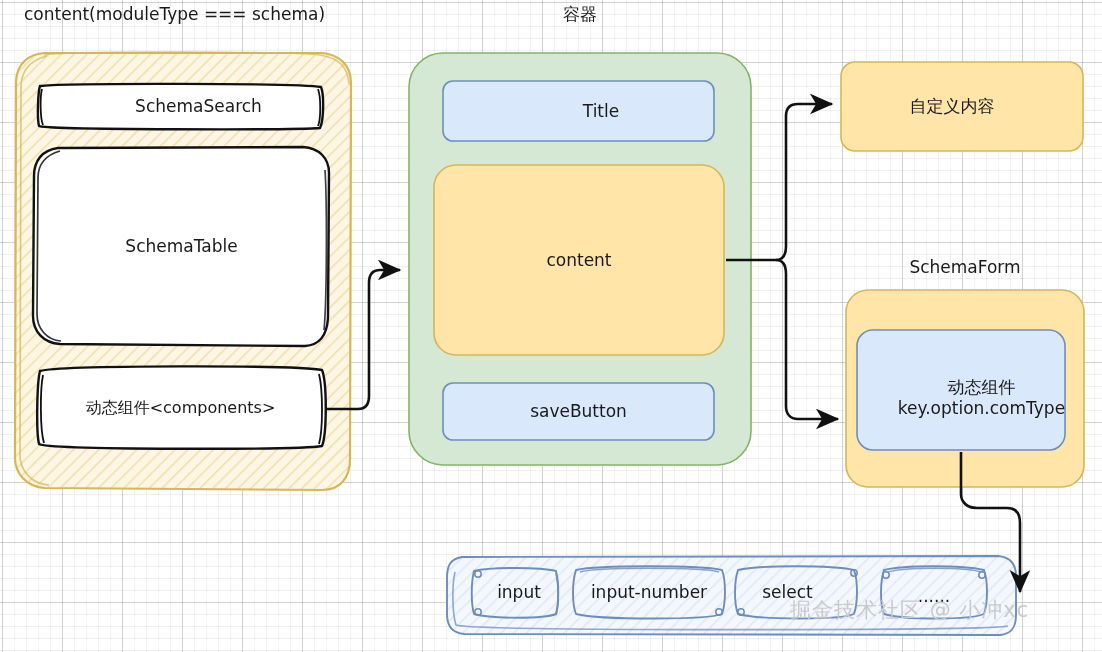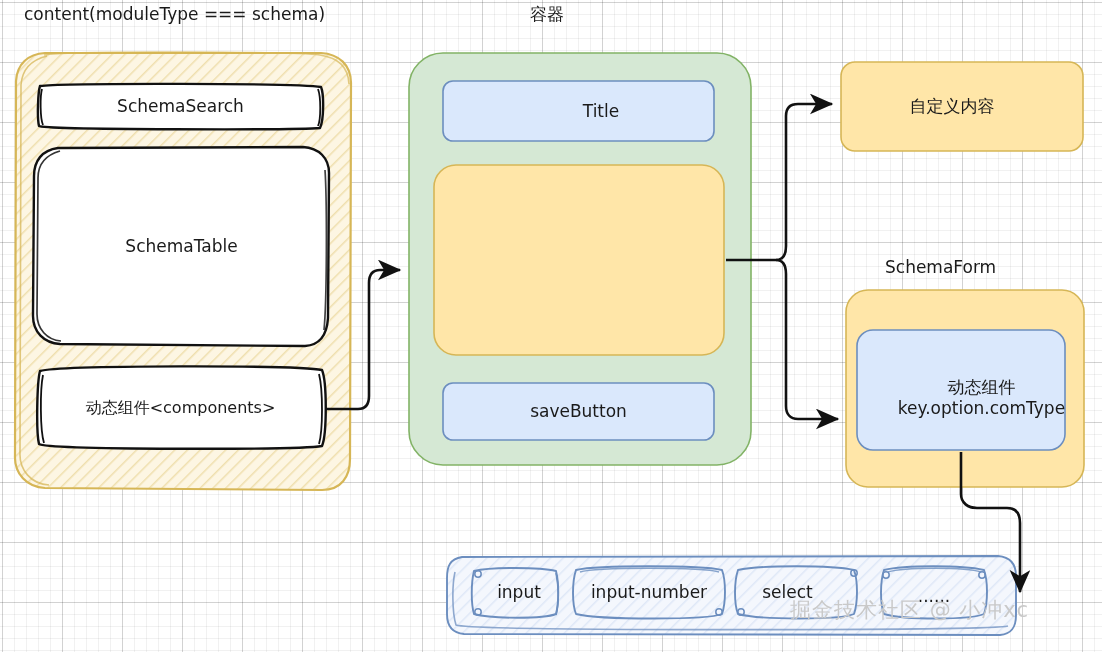--- a/index.html
+++ b/index.html
@@ -20,21 +20,21 @@
       linear-gradient(to bottom, rgba(0,0,0,0.13) 1px, transparent 1px);
     background-size:12px 12px, 12px 12px, 60px 60px, 60px 60px;
     background-position:2px 2px, 2px 2px, 2px 2px, 2px 2px;
   }
   svg.layer{position:absolute;left:0;top:0;width:1102px;height:652px;pointer-events:none;}
   .lbl{
     position:absolute;
     color:#1a1a1a;
     white-space:nowrap;
     line-height:1.15;
-    text-align:left;
+    text-align:center;
   }
   .box-text{
     position:absolute;
     display:flex;
     align-items:center;
     justify-content:center;
     text-align:center;
     color:#1a1a1a;
     line-height:1.22;
     white-space:pre-line;
@@ -153,28 +153,29 @@
 
     <path d="M961,452 L961,494 C961,503 968,508 977,508 L1007,508 C1016,508 1020,514 1020,523 L1020,592" fill="none" stroke="#111111" stroke-width="2.6" stroke-linejoin="round" marker-end="url(#arrowBlack)"></path>
   </svg>
 
   <div class="lbl t17" style="left:24px;top:5px;">content(moduleType === schema)</div>
 
   <div class="lbl t17" style="left:530px;top:5px;width:100px;">容器</div>
 
   <div class="lbl t17" style="left:885px;top:258px;width:160px;">SchemaForm</div>
 
-  <div class="box-text t17" style="left:38px;top:84px;width:285px;height:44px;">SchemaSearch</div>
+  <div class="box-text t17" style="left:56px;top:84px;width:285px;height:44px;">SchemaSearch</div>
 
   <div class="box-text t17" style="left:34px;top:148px;width:295px;height:196px;">SchemaTable</div>
 
   <div class="box-text t16" style="left:38px;top:368px;width:285px;height:80px;">动态组件&lt;components&gt;</div>
 
   <div class="box-text t17" style="left:443px;top:81px;width:316px;height:60px;">Title</div>
 
+  <div class="box-text t17" style="left:434px;top:165px;width:290px;height:190px;">content</div>
 
   <div class="box-text t17" style="left:443px;top:383px;width:271px;height:57px;text-align:center;">saveButton</div>
 
   <div class="box-text t17" style="left:841px;top:62px;width:222px;height:89px;">自定义内容</div>
 
   <div class="box-text t17" style="left:857px;top:330px;width:249px;height:120px;margin-top:8px;">动态组件
 key.option.comType</div>
 
   <div class="box-text t17" style="left:472px;top:568px;width:94px;height:48px;">input</div>
 

